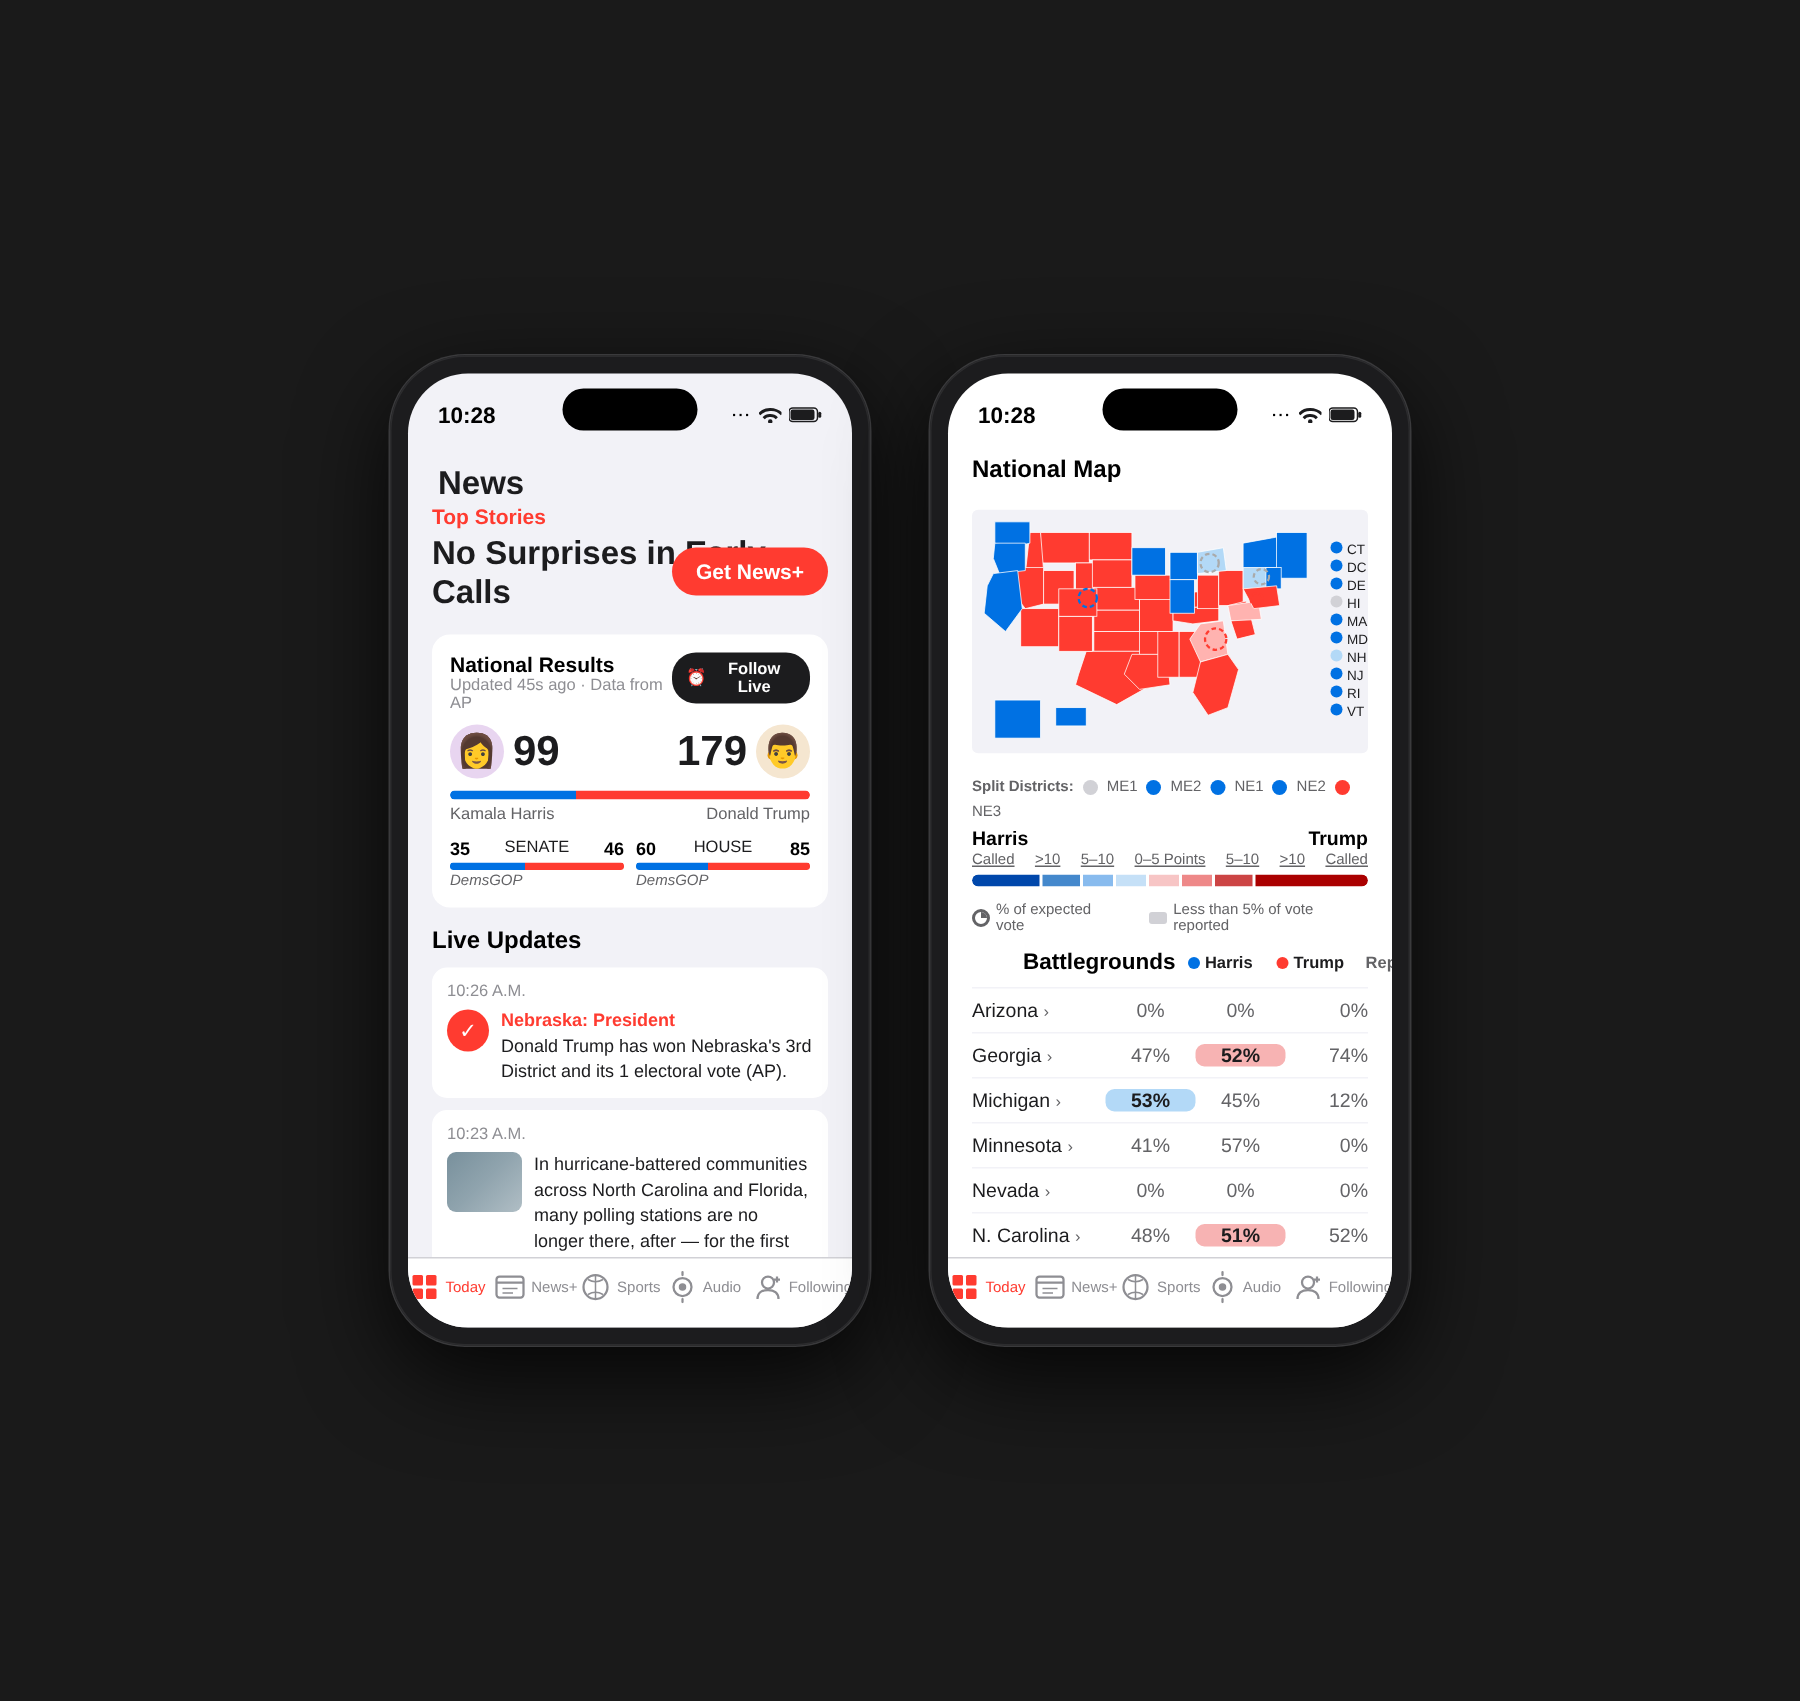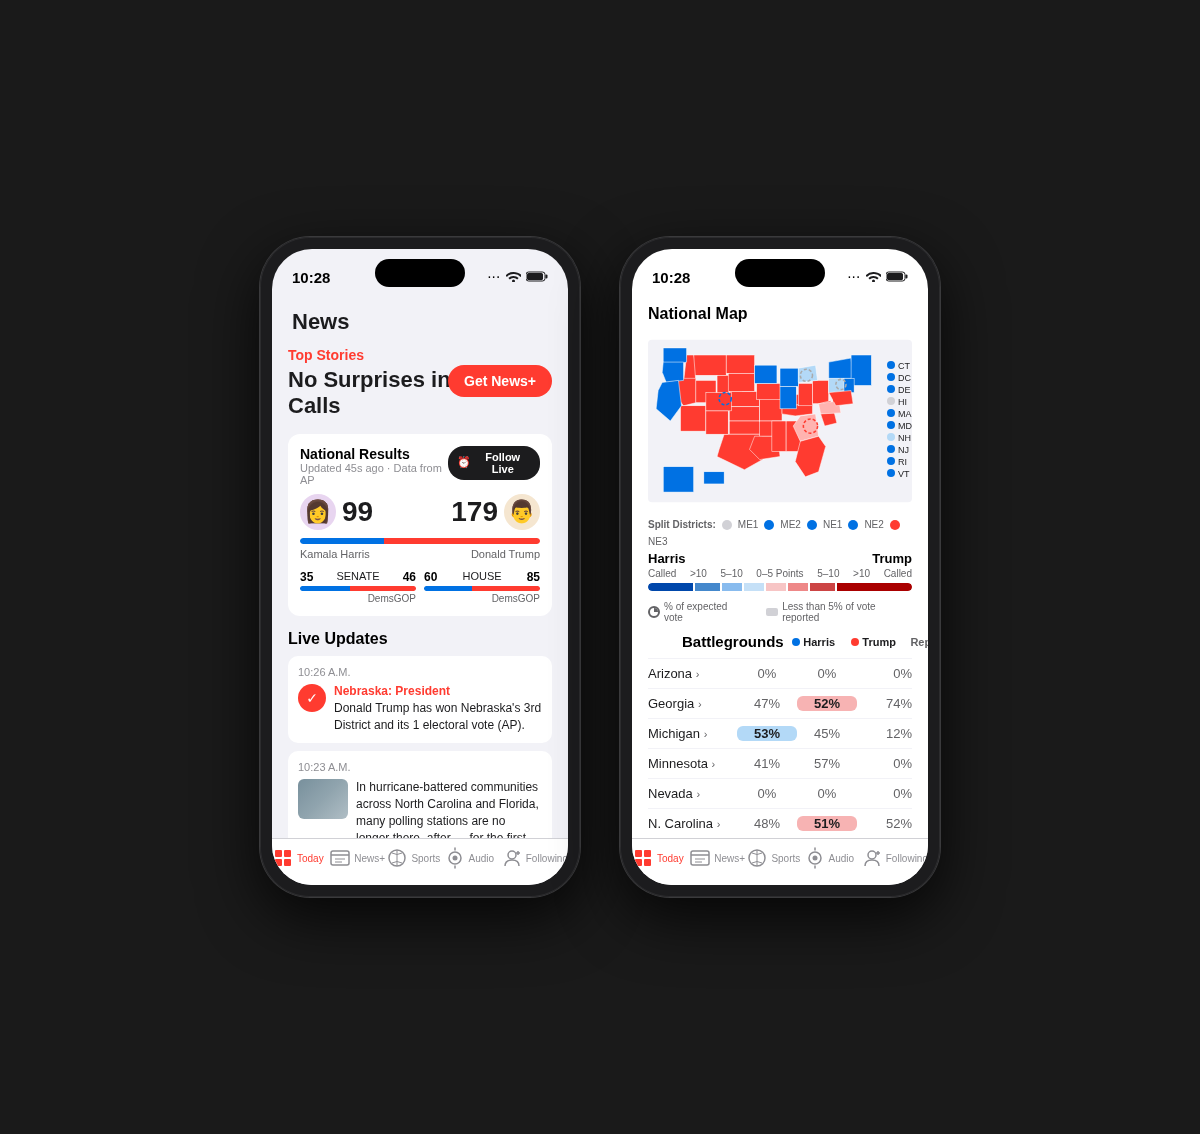--- a/index.html
+++ b/index.html
@@ -64,21 +64,21 @@
       flex: 1;
       overflow: hidden;
       position: relative;
     }
     
     .phone1-screen { background: #f2f2f7; }
     .phone1-content {
       padding: 12px 16px;
       background: #f2f2f7;
     }
-    .apple-news-header { margin-bottom: 12px; text-align: center; }
+    .apple-news-header { margin-bottom: 1px; text-align: center; }
     .apple-news-logo {
       display: flex;
       align-items: center;
       gap: 4px;
     }
     .apple-logo { font-size: 20px; }
     .news-title { font-size: 20px; font-weight: 700; color: #1c1c1e; }
     .get-news-btn {
       background: #ff3b30;
       color: white;
@@ -199,23 +199,24 @@
     }
     .congress-bar {
       height: 5px;
       border-radius: 2px;
       display: flex;
       margin: 2px 0;
       overflow: hidden;
     }
     .congress-party-labels {
       display: flex;
-      justify-content: flex-end;
+      justify-content: flex-start;
       font-size: 10px;
       color: #636366;
+      font-style: italic;
     }
     .live-updates-section { margin-top: 4px; }
     .live-updates-title { font-size: 16px; font-weight: 700; margin-bottom: 8px; }
     .update-card {
       background: white;
       border-radius: 10px;
       padding: 10px;
       margin-bottom: 8px;
     }
     .update-time { font-size: 11px; color: #8e8e93; margin-bottom: 6px; }
@@ -751,21 +752,21 @@
           <span>NE2</span>
           <span class="sd-dot" style="background:#ff3b30"></span>
           <span>NE3</span>
         </div>
 
         <div class="harris-trump-bar-section">
           <div class="ht-labels">
             <span>Harris</span>
             <span>Trump</span>
           </div>
-          <div style="display:flex;justify-content:space-between;font-size:10px;color:#636366;margin-bottom:2px;">
+          <div style="display:flex;justify-content:space-between;font-size:10px;color:#636366;margin-bottom:2px;text-decoration:underline;">
             <span>Called</span>
             <span>&gt;10</span>
             <span>5–10</span>
             <span>0–5 Points</span>
             <span>5–10</span>
             <span>&gt;10</span>
             <span>Called</span>
           </div>
           <div class="ht-bar">
             <div style="background:#0047ab;width:18%;border-radius:4px 0 0 4px;"></div>

